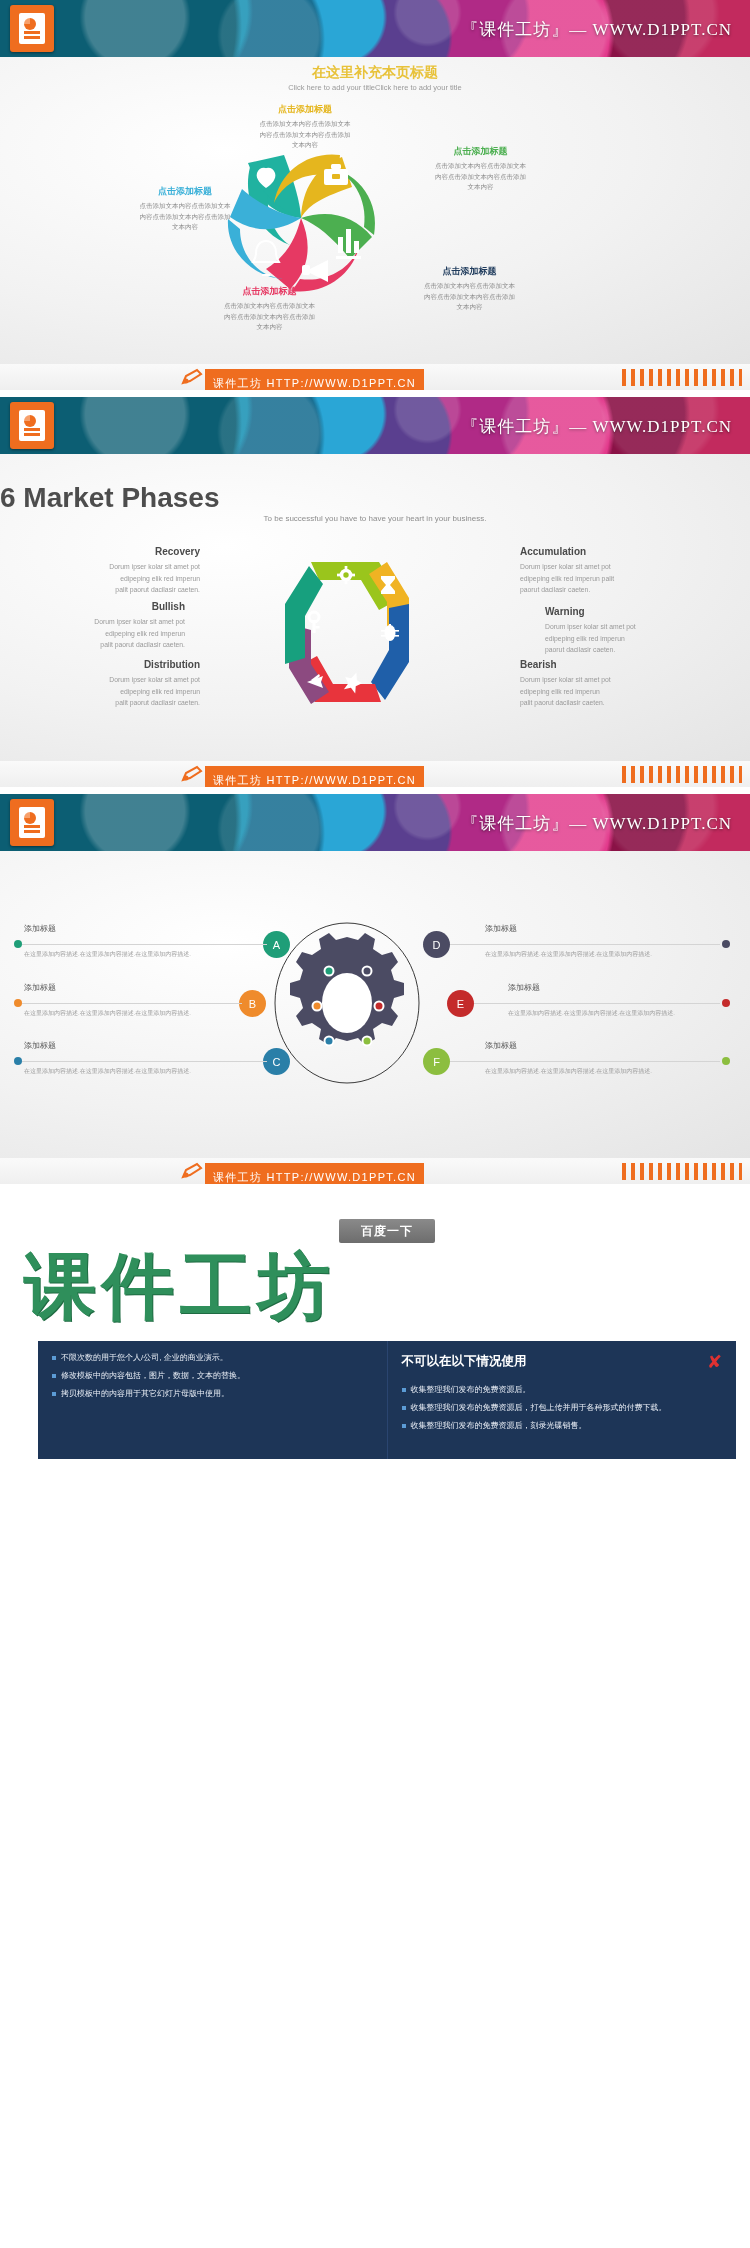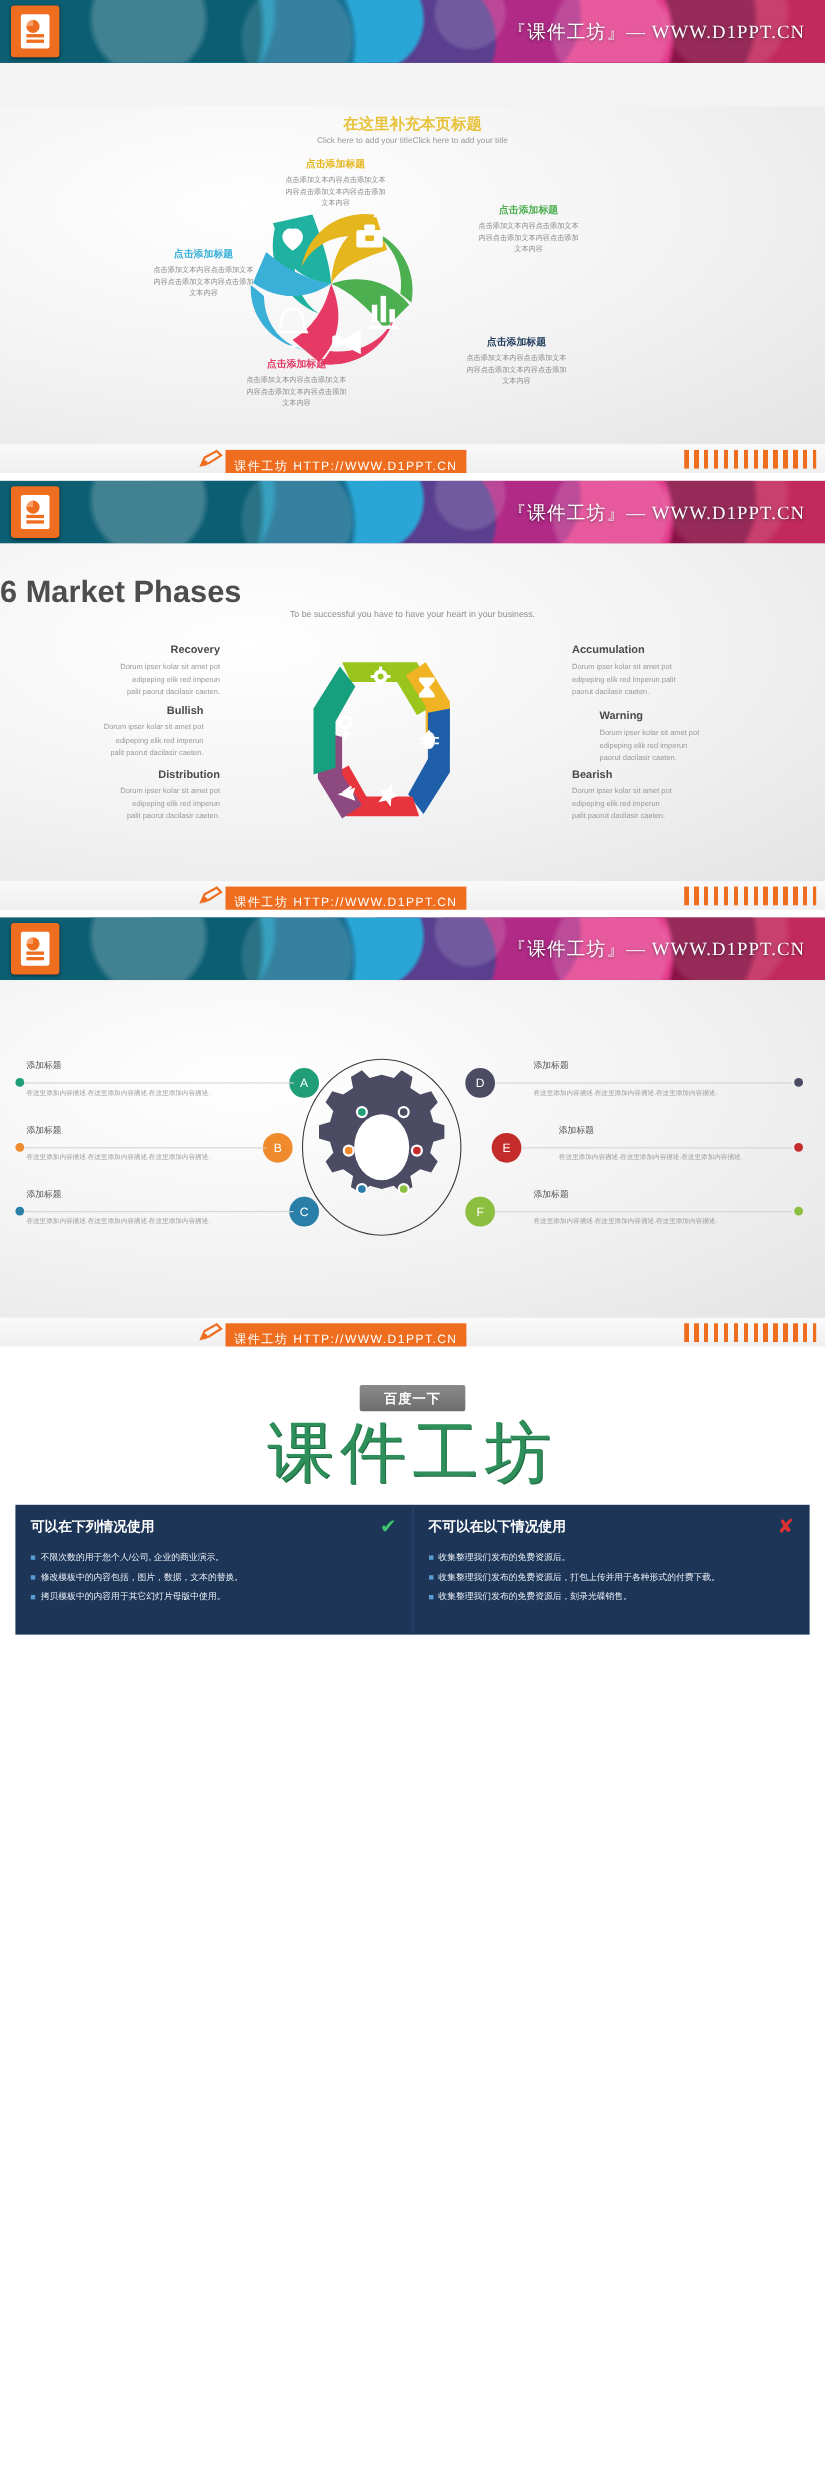--- a/index.html
+++ b/index.html
@@ -118,21 +118,21 @@
     white-space: nowrap;
   }
   .wm-ticks {
     position: absolute;
     right: 8px; top: 5px;
     height: 17px; width: 120px;
     background: repeating-linear-gradient(90deg, #ef6d1f 0 4px, transparent 4px 9px);
   }
 
   
-  .s1 { height: 307px; margin-top: 40px; }
+  .s1 { height: 307px; }
   .s1-title {
     position:absolute; left:0; right:0; top: 7px;
     text-align:center;
     color:#e8c23a; font-size:14px; font-weight:bold;
   }
   .s1-sub {
     position:absolute; left:0; right:0; top: 26px;
     text-align:center;
     color:#9a9a9a; font-size:7.5px;
   }
@@ -188,23 +188,23 @@
   .badge {
     margin: 0 auto;
     width: 96px; height: 24px;
     background: linear-gradient(#8a8a8a, #6d6d6d);
     color:#fff; font-size:12px; font-weight:bold;
     display:flex; align-items:center; justify-content:center;
     border-radius:2px;
     letter-spacing:1px;
   }
   .bigbrand {
-    text-align:center;
-    font-size:60px;
-    font-weight:normal;
+    text-align:left;
+    font-size:72px;
+    font-weight:bold;
     color:#2f8f5b;
     letter-spacing:6px;
     margin-top:6px;
     line-height:1.05;
     font-family:"Liberation Sans", sans-serif;
     text-shadow: 1px 1px 0 #1f6b42;
   }
   .lic {
     margin: 16px 14px 0 14px;
     background:#1d3557;
@@ -548,30 +548,26 @@
     <div class="wm">
       <svg class="wm-pen" viewBox="0 0 24 18">
         <path d="M3 15 L6 8 L17 2 L21 6 L10 13 Z" fill="none" stroke="#ef6d1f" stroke-width="2"></path>
         <circle cx="6" cy="13" r="2.5" fill="#ef6d1f"></circle>
       </svg>
       <div class="wm-bar">课件工坊 HTTP://WWW.D1PPT.CN</div>
       <div class="wm-ticks"></div>
     </div>
   </div>
 
-  <div class="slide s4" style="margin-bottom:0;">
+  <div class="slide s4" style="margin-bottom:0;padding-left:24px;">
     <div class="badge">百度一下</div>
     <div class="bigbrand">课件工坊</div>
 
     <div class="lic">
       <div class="lic-col">
-        <div class="lic-h">
-          <span>可以在下列情况使用</span>
-          <span class="ok">✔</span>
-        </div>
         <div class="lic-li">不限次数的用于您个人/公司, 企业的商业演示。</div>
         <div class="lic-li">修改模板中的内容包括，图片，数据，文本的替换。</div>
         <div class="lic-li">拷贝模板中的内容用于其它幻灯片母版中使用。</div>
       </div>
       <div class="lic-col">
         <div class="lic-h">
           <span>不可以在以下情况使用</span>
           <span class="no">✘</span>
         </div>
         <div class="lic-li">收集整理我们发布的免费资源后。</div>

